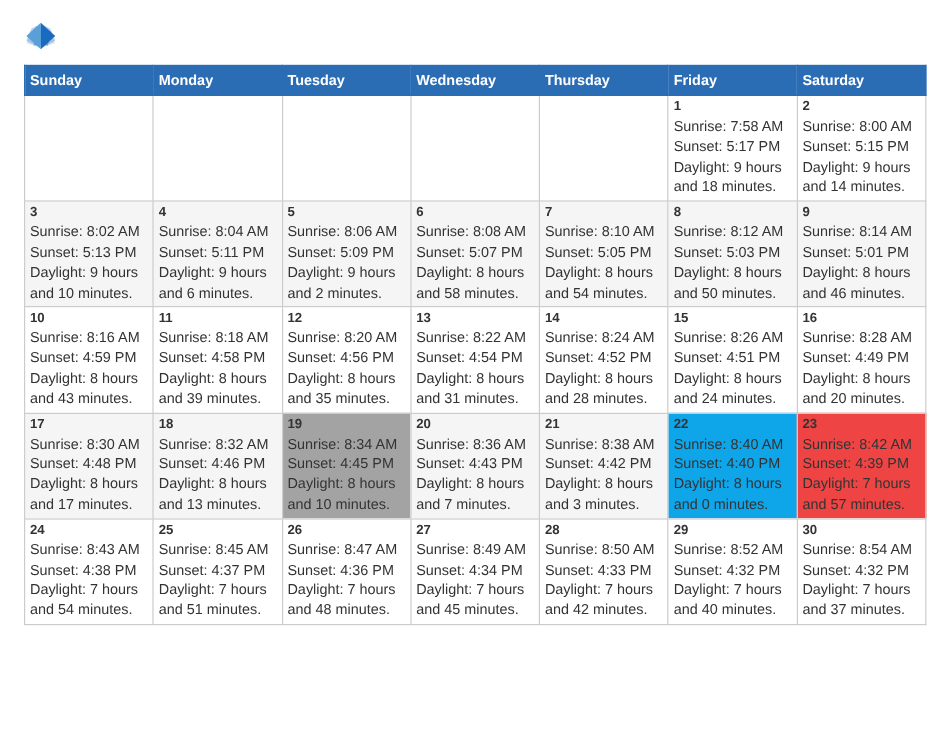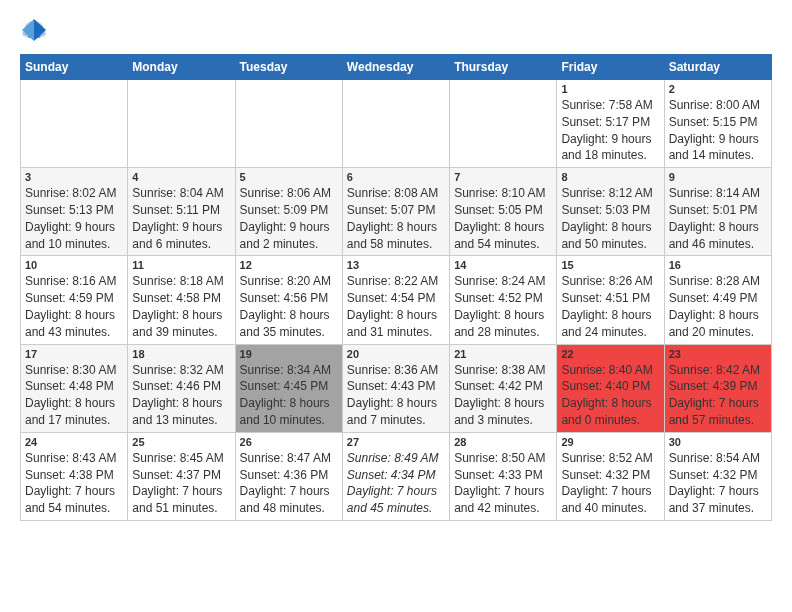--- a/index.html
+++ b/index.html
@@ -292,21 +292,21 @@
 Daylight: 8 hours
 and 7 minutes.</div>
           </td>
           <td style="background: rgb(245, 245, 245);">
             <span class="day-num">21</span>
             <div class="day-info" style="white-space: pre-line;">Sunrise: 8:38 AM
 Sunset: 4:42 PM
 Daylight: 8 hours
 and 3 minutes.</div>
           </td>
-          <td style="background: #ef4444;">
+          <td style="background: #0ea5e9;">
             <span class="day-num">22</span>
             <div class="day-info" style="white-space: pre-line;">Sunrise: 8:40 AM
 Sunset: 4:40 PM
 Daylight: 8 hours
 and 0 minutes.</div>
           </td>
           <td style="background: #ef4444;">
             <span class="day-num">23</span>
             <div class="day-info" style="white-space: pre-line;">Sunrise: 8:42 AM
 Sunset: 4:39 PM
@@ -331,21 +331,21 @@
           </td>
           <td>
             <span class="day-num">26</span>
             <div class="day-info" style="white-space: pre-line;">Sunrise: 8:47 AM
 Sunset: 4:36 PM
 Daylight: 7 hours
 and 48 minutes.</div>
           </td>
           <td>
             <span class="day-num">27</span>
-            <div class="day-info" style="white-space: pre-line; font-style: italic;">Sunrise: 8:49 AM
+            <div class="day-info" style="white-space: pre-line;">Sunrise: 8:49 AM
 Sunset: 4:34 PM
 Daylight: 7 hours
 and 45 minutes.</div>
           </td>
           <td>
             <span class="day-num">28</span>
             <div class="day-info" style="white-space: pre-line;">Sunrise: 8:50 AM
 Sunset: 4:33 PM
 Daylight: 7 hours
 and 42 minutes.</div>

